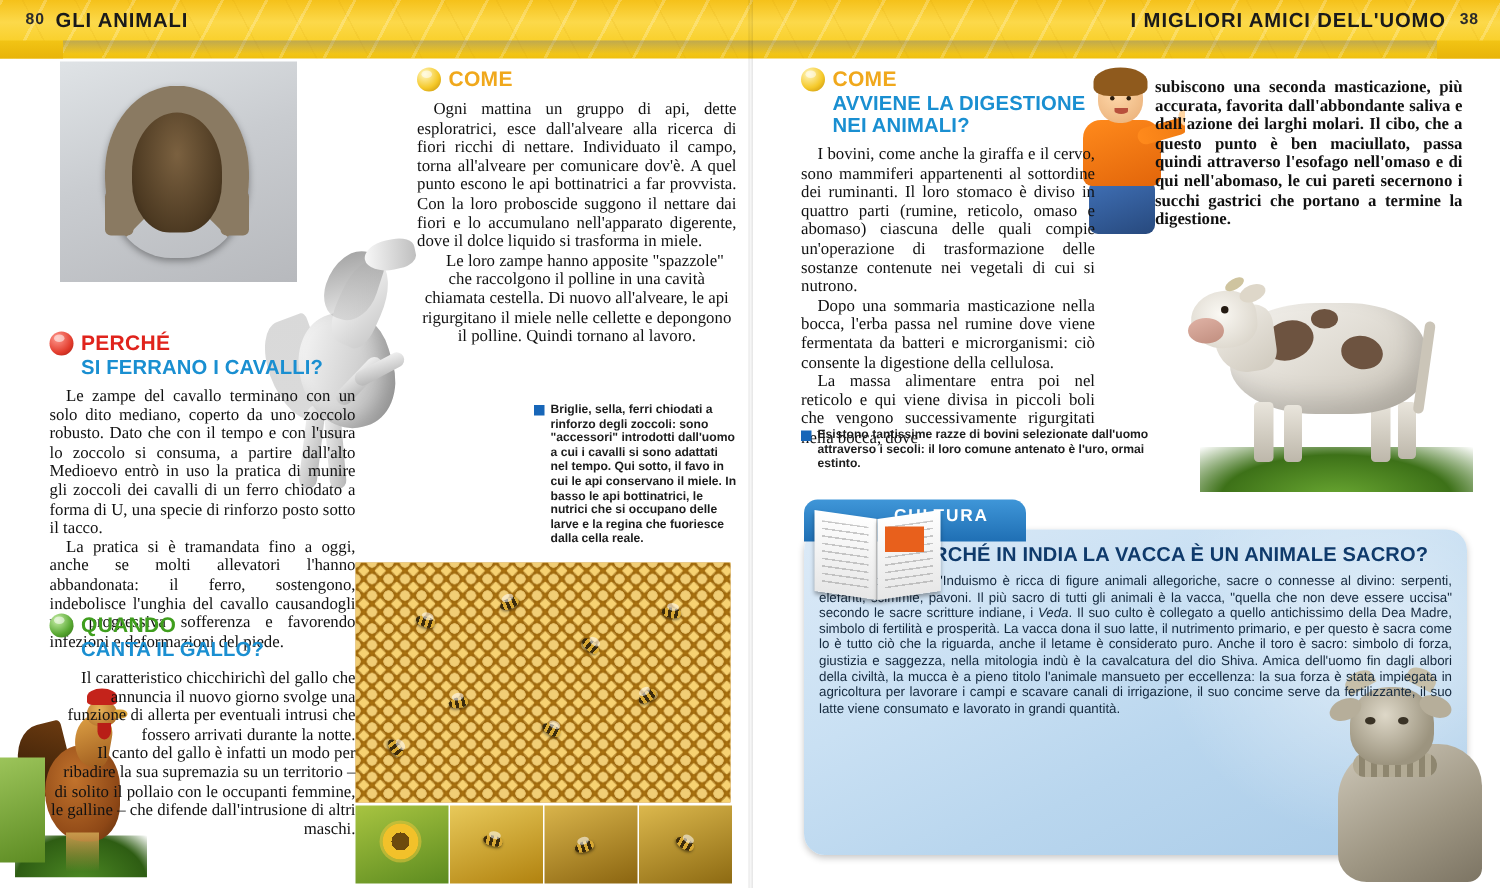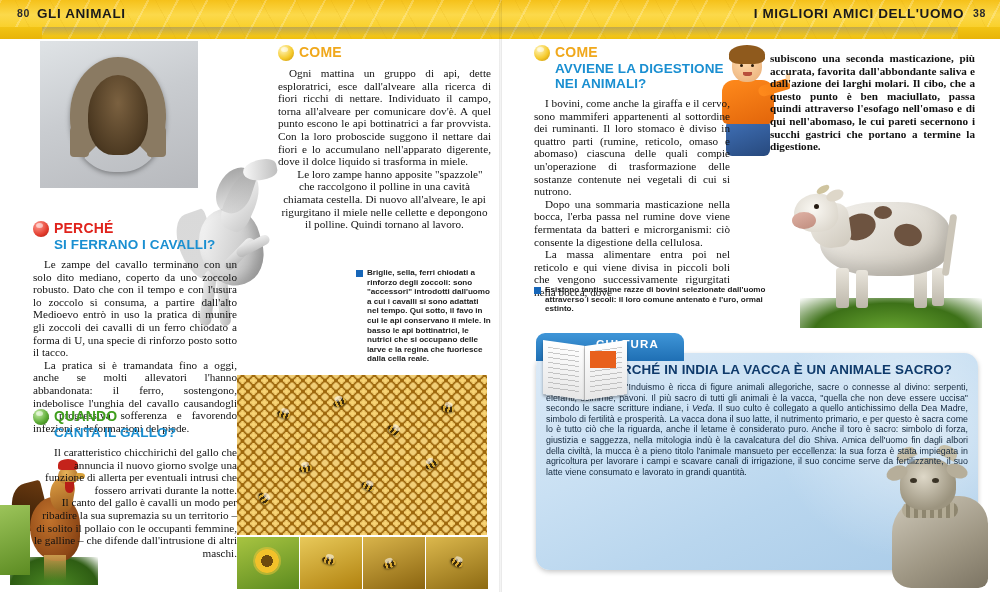--- a/index.html
+++ b/index.html
@@ -551,21 +551,21 @@
   </div>
 
   <div class="col" style="left:33px; top:408px; width:204px;">
     <div class="qhead">
       <span class="qbullet qb-green"></span>
       <div class="q1 q-green">QUANDO</div>
       <div class="q2">CANTA IL GALLO?</div>
     </div>
     <div class="body-txt rag-right" style="text-align:right;">
       <p>Il caratteristico chicchirichì del gallo che annuncia il nuovo giorno svolge una funzione di allerta per eventuali intrusi che fossero arrivati durante la notte.</p>
-      <p>Il canto del gallo è cavalli un modo per ribadire la sua supremazia su un territorio – di solito il pollaio con le occupanti femmine, le galline – che difende dall'intrusione di altri maschi.</p>
+      <p>Il canto del gallo è infatti un modo per ribadire la sua supremazia su un territorio – di solito il pollaio con le occupanti femmine, le galline – che difende dall'intrusione di altri maschi.</p>
     </div>
   </div>
 
   <div class="col c2">
     <div class="qhead">
       <span class="qbullet qb-yellow"></span>
       <div class="q1 q-yell">COME</div>
     </div>
     <div class="body-txt">
       <p>Ogni mattina un gruppo di api, dette esploratrici, esce dall'alveare alla ricerca di fiori ricchi di nettare. Individuato il campo, torna all'alveare per comunicare dov'è. A quel punto escono le api bottinatrici a far provvista. Con la loro proboscide suggono il nettare dai fiori e lo accumulano nell'apparato digerente, dove il dolce liquido si trasforma in miele.</p>

